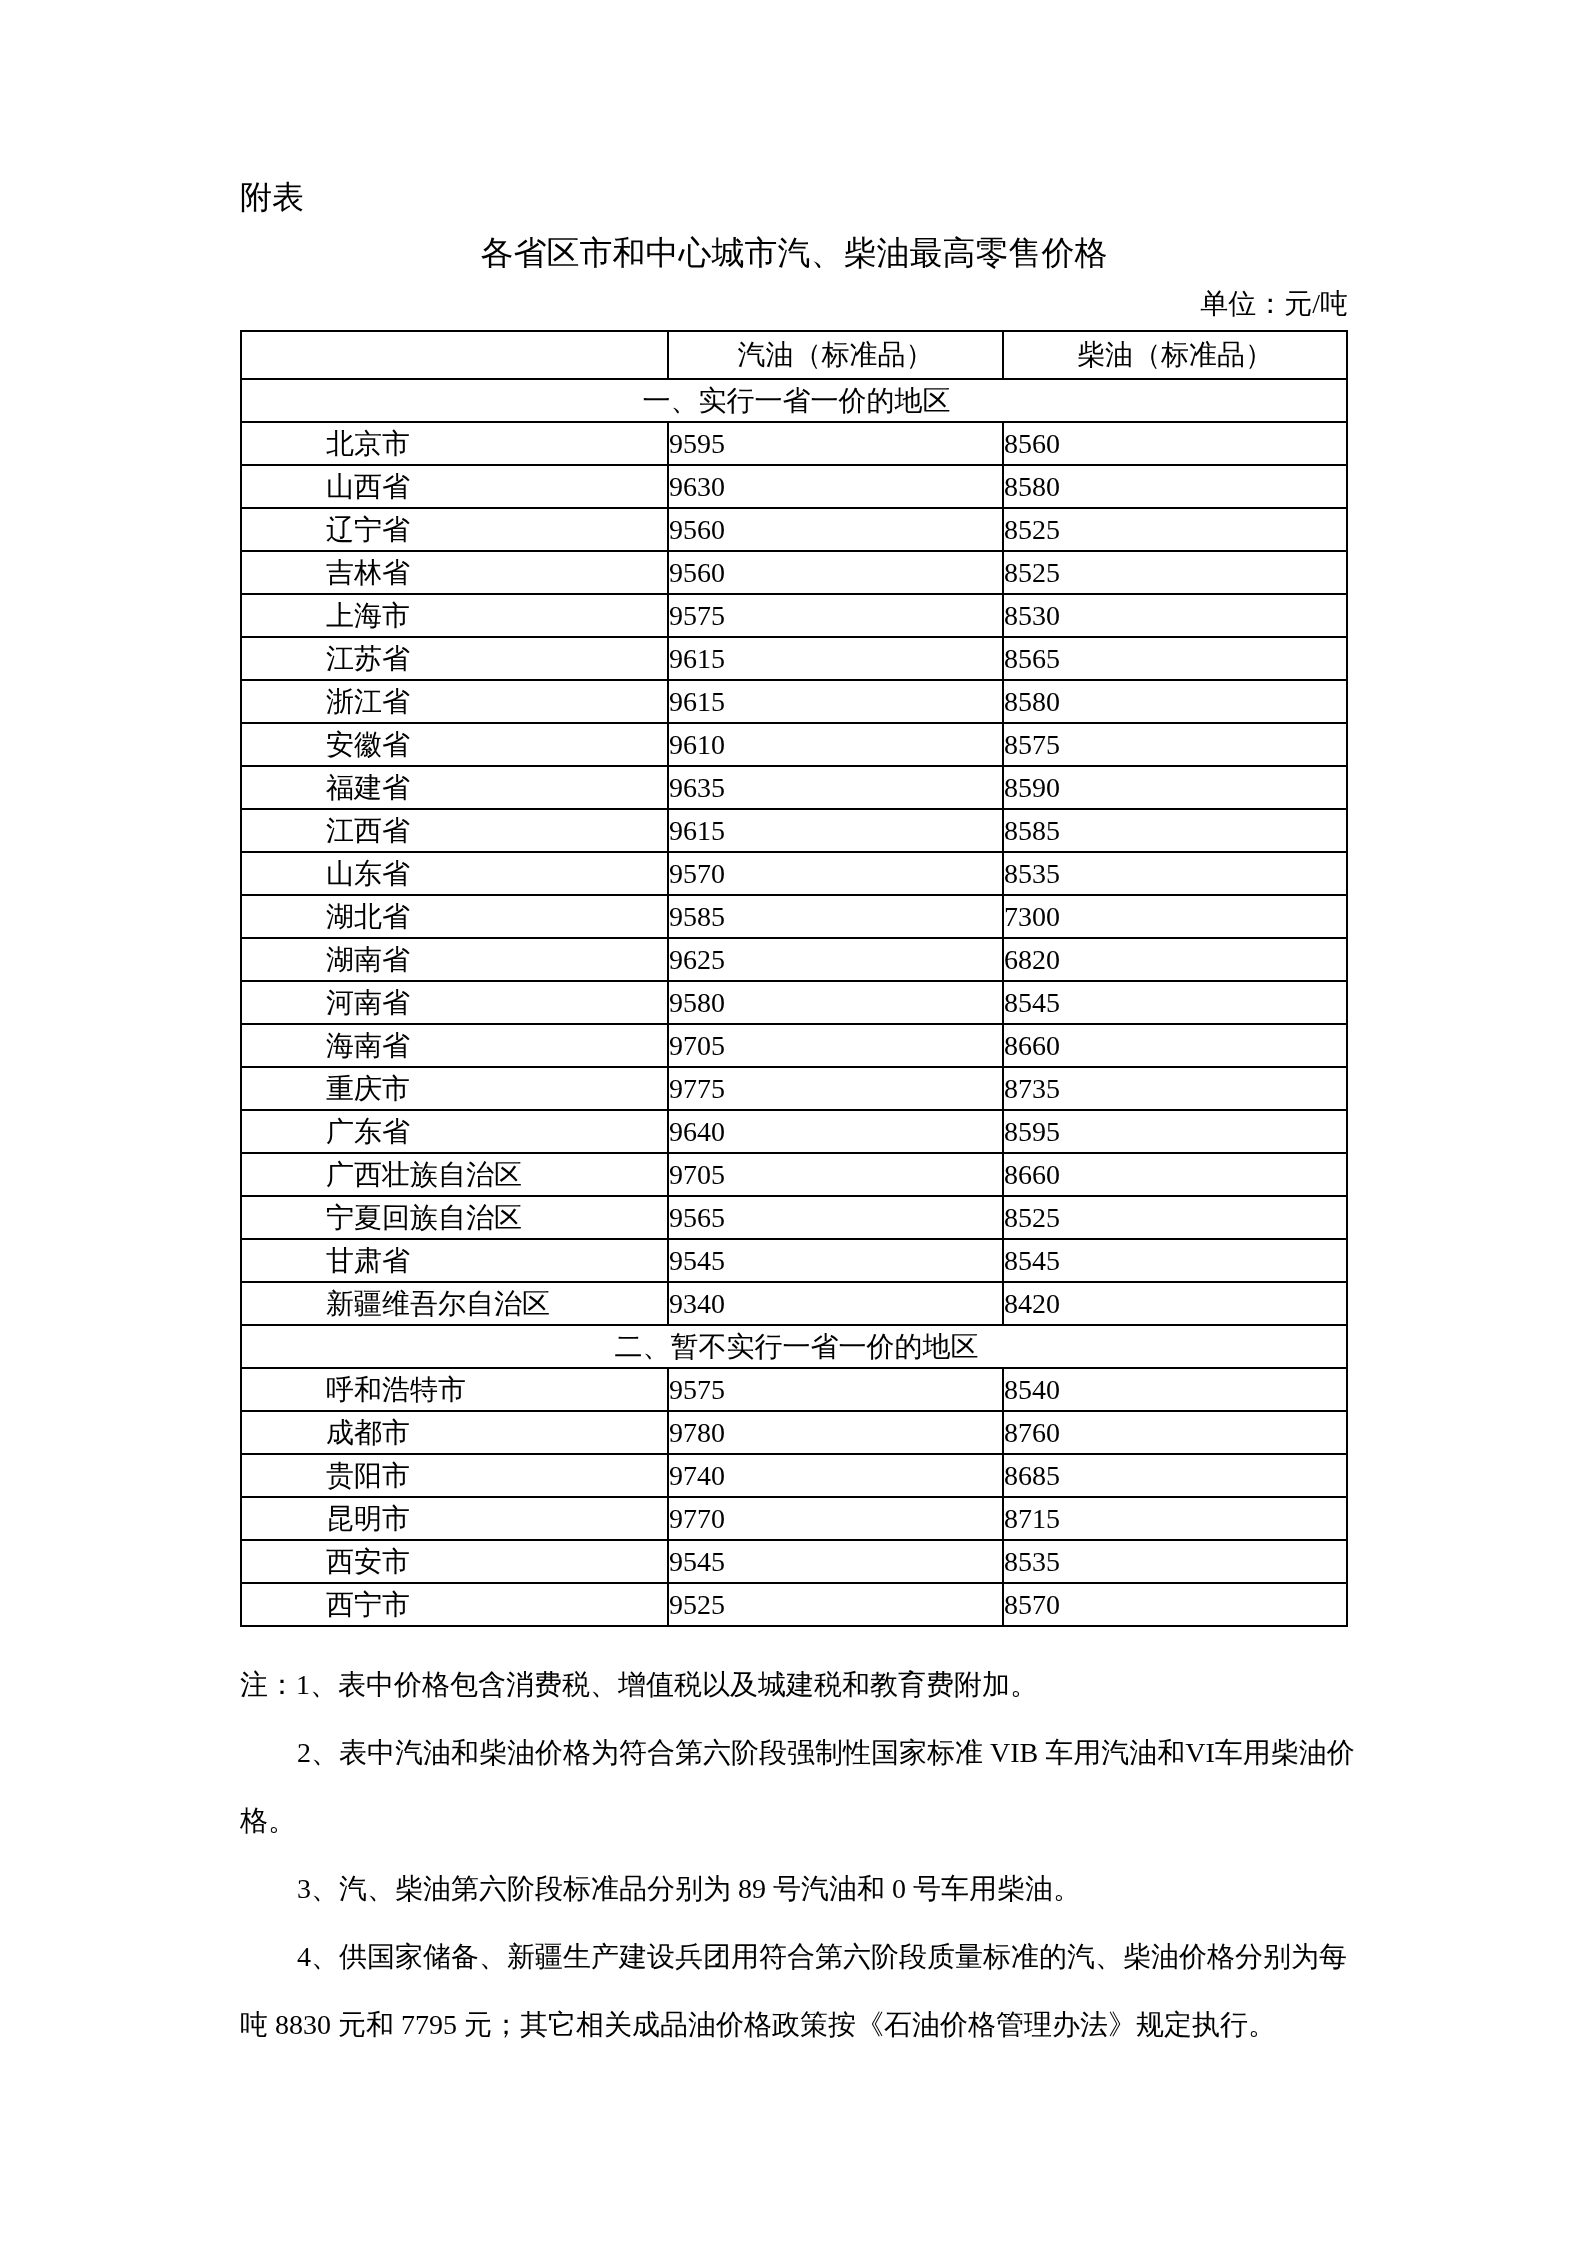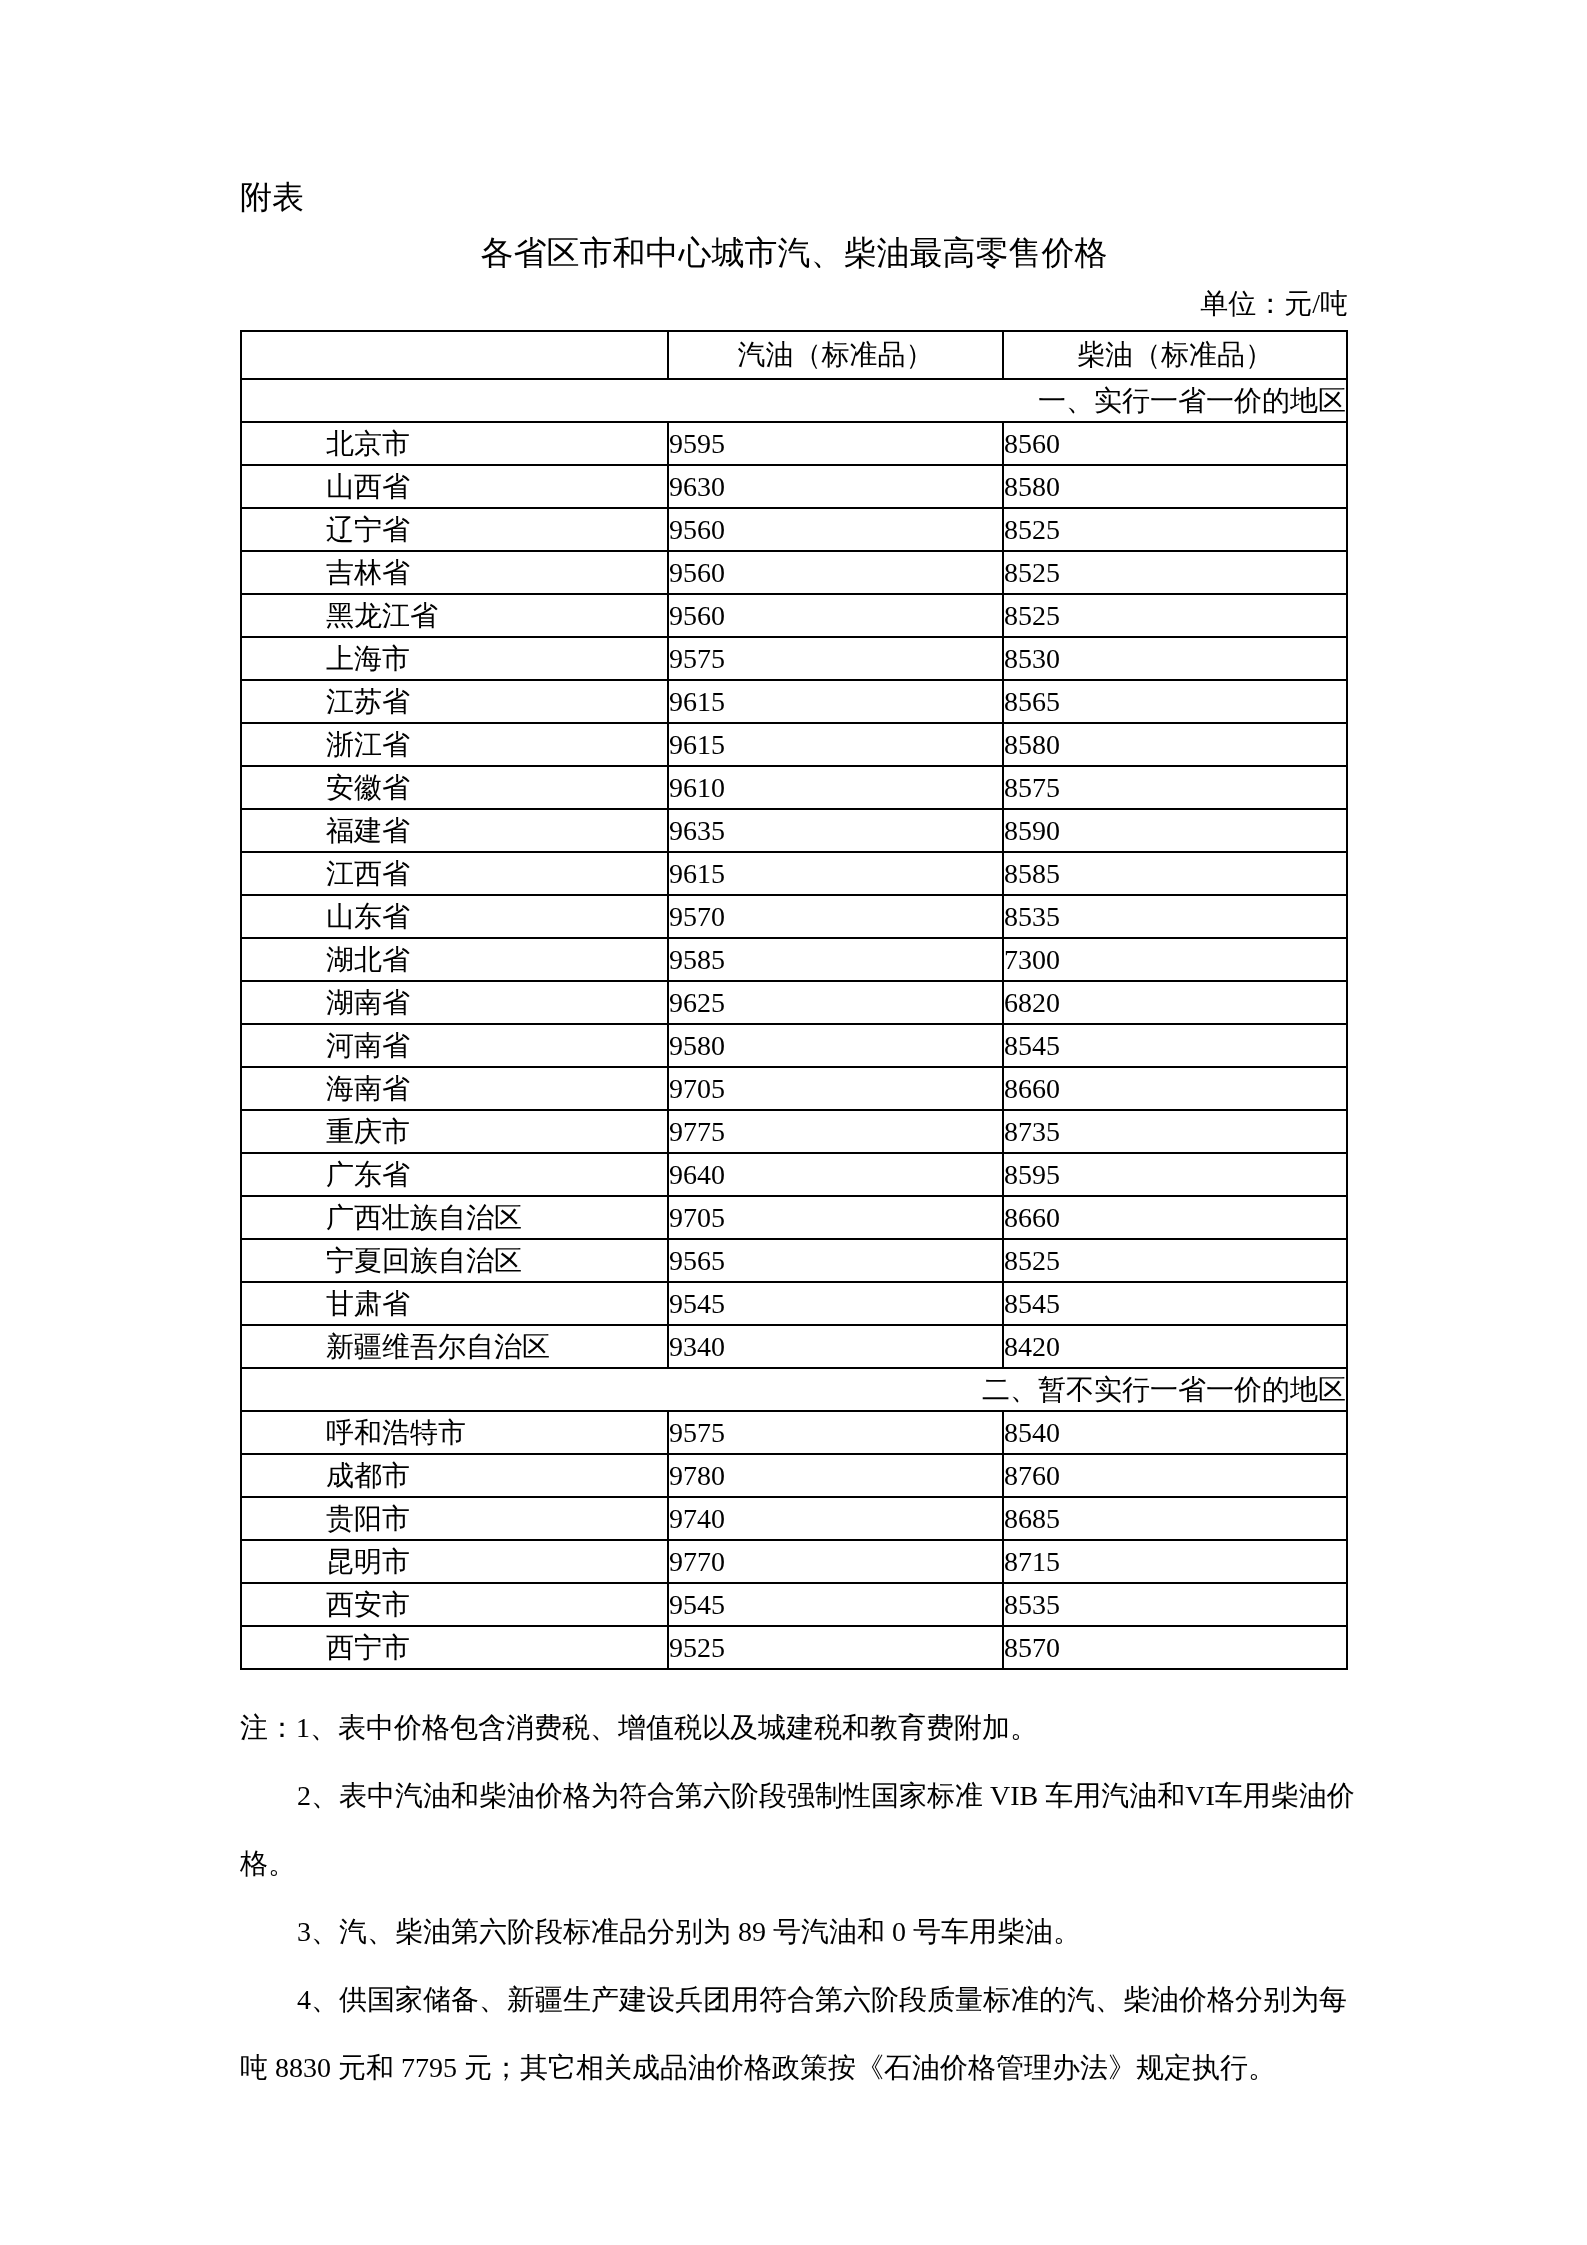--- a/index.html
+++ b/index.html
@@ -52,21 +52,21 @@
     padding: 0;
     vertical-align: middle;
   }
   .price-table thead th {
     height: 46px;
     text-align: center;
     margin-left: 47px;
   }
   .price-table td { height: 41px; }
   tr.section-row td {
-    text-align: right;
+    text-align: center;
     padding-left: 5px;
   }
   td.region-cell {
     text-align: left;
     padding-left: 84px;
   }
   td.value-cell { }
   .notes {
     margin-top: 24px;
     font-size: 28px;
@@ -118,25 +118,20 @@
           <td class="region-cell">辽宁省</td>
           <td class="value-cell">9560</td>
           <td class="value-cell">8525</td>
         </tr>
         <tr>
           <td class="region-cell">吉林省</td>
           <td class="value-cell">9560</td>
           <td class="value-cell">8525</td>
         </tr>
         <tr>
-          <td class="region-cell">黑龙江省</td>
-          <td class="value-cell">9560</td>
-          <td class="value-cell">8525</td>
-        </tr>
-        <tr>
           <td class="region-cell">上海市</td>
           <td class="value-cell">9575</td>
           <td class="value-cell">8530</td>
         </tr>
         <tr>
           <td class="region-cell">江苏省</td>
           <td class="value-cell">9615</td>
           <td class="value-cell">8565</td>
         </tr>
         <tr>

